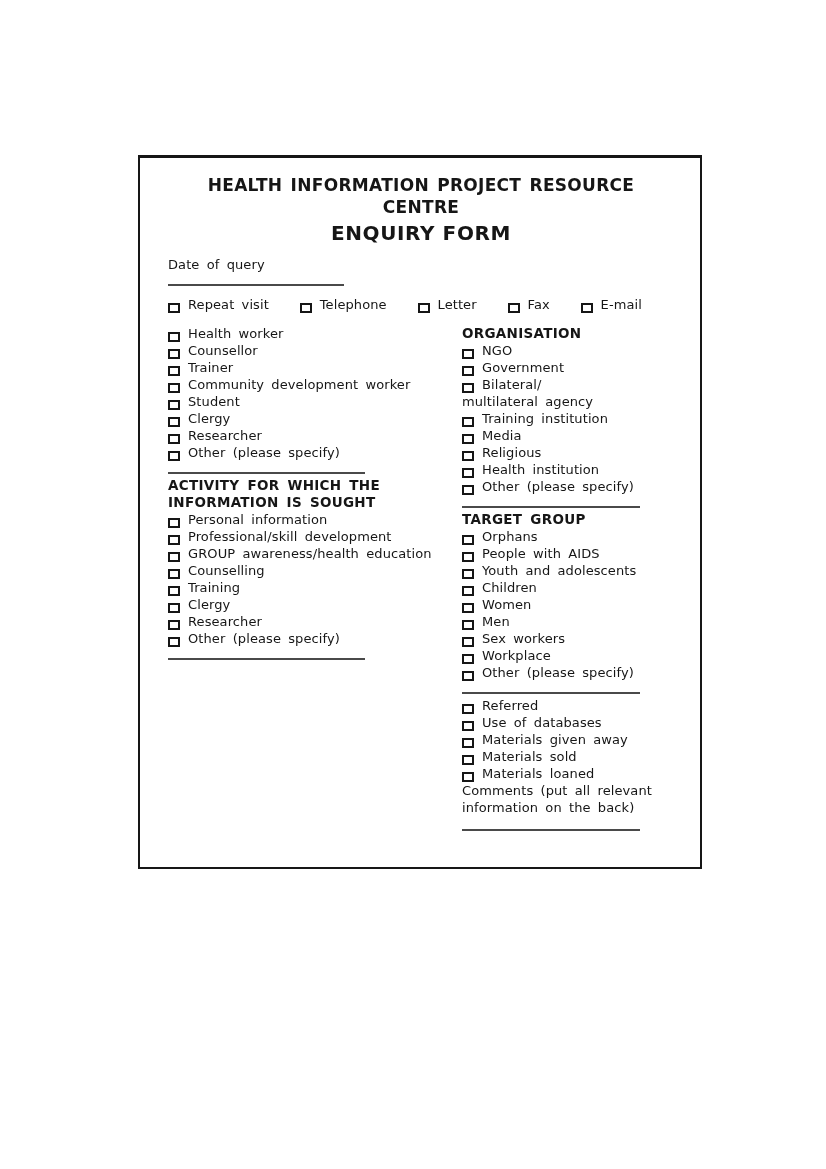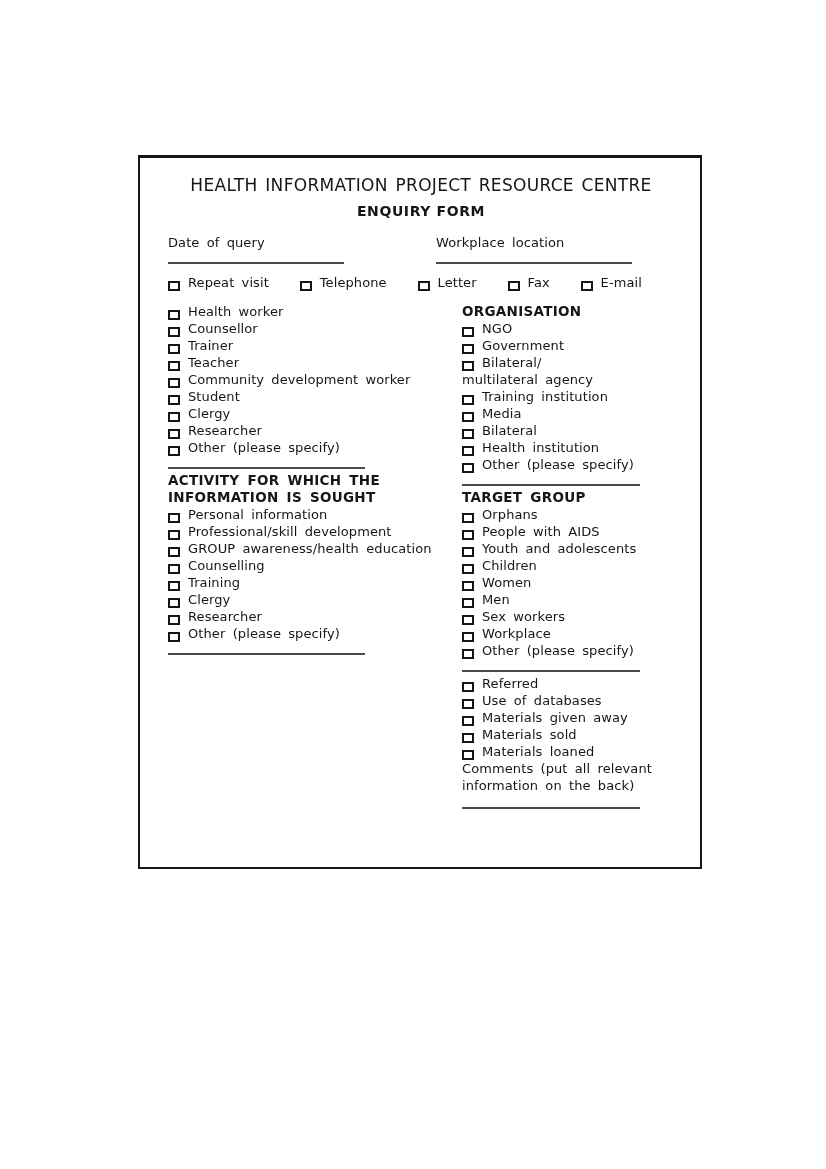--- a/index.html
+++ b/index.html
@@ -12,25 +12,25 @@
   .form-box {
     position: absolute; left: 138px; top: 155px;
     width: 564px; height: 714px;
     border: 2px solid #161616;
     border-top-width: 3px;
     padding: 16px 26px 0 28px;
     overflow: hidden;
     background: #ffffff;
   }
   .title {
-    text-align: center; font-weight: normal; font-size: 17px;
+    text-align: center; font-weight: bold; font-size: 17px;
     line-height: 22px; letter-spacing: 0.3px; word-spacing: 2px;
   }
   .subtitle {
-    text-align: center; font-weight: bold; font-size: 14px;
+    text-align: center; font-weight: bold; font-size: 20px;
     line-height: 20px; margin-top: 5px; letter-spacing: 0.6px;
   }
   .field-row { display: flex; margin-top: 13px; }
   .field-left  { width: 268px; }
   .field-right { flex: 1; }
   .label, .check-label, .check-wrap, .comments {
     font-size: 13px; line-height: 17px; word-spacing: 3px; letter-spacing: 0.1px;
   }
   .field-line {
     border-bottom: 2px solid #4a4a4a; margin-top: 11px;
@@ -73,24 +73,20 @@
 <div class="form-box">
 
   <div class="title">HEALTH INFORMATION PROJECT RESOURCE CENTRE</div>
   <div class="subtitle">ENQUIRY FORM</div>
 
   <div class="field-row">
     <div class="field-left">
       <div class="label">Date of query</div>
       <div class="field-line"></div>
     </div>
-    <div class="field-right">
-      <div class="label">Workplace location</div>
-      <div class="field-line"></div>
-    </div>
   </div>
 
   <div class="contact-row">
       <div class="check-item">
         <span class="checkbox"></span>
         <span class="check-label">Repeat visit</span>
       </div>
       <div class="check-item">
         <span class="checkbox"></span>
         <span class="check-label">Telephone</span>
@@ -118,24 +114,20 @@
               <span class="checkbox"></span>
               <span class="check-label">Health worker</span>
             </div>
             <div class="check-item">
               <span class="checkbox"></span>
               <span class="check-label">Counsellor</span>
             </div>
             <div class="check-item">
               <span class="checkbox"></span>
               <span class="check-label">Trainer</span>
-            </div>
-            <div class="check-item">
-              <span class="checkbox"></span>
-              <span class="check-label">Teacher</span>
             </div>
             <div class="check-item">
               <span class="checkbox"></span>
               <span class="check-label">Community development worker</span>
             </div>
             <div class="check-item">
               <span class="checkbox"></span>
               <span class="check-label">Student</span>
             </div>
             <div class="check-item">
@@ -216,21 +208,21 @@
             <div class="check-item">
               <span class="checkbox"></span>
               <span class="check-label">Training institution</span>
             </div>
             <div class="check-item">
               <span class="checkbox"></span>
               <span class="check-label">Media</span>
             </div>
             <div class="check-item">
               <span class="checkbox"></span>
-              <span class="check-label">Bilateral</span>
+              <span class="check-label">Religious</span>
             </div>
             <div class="check-item">
               <span class="checkbox"></span>
               <span class="check-label">Health institution</span>
             </div>
             <div class="check-item">
               <span class="checkbox"></span>
               <span class="check-label">Other (please specify)</span>
             </div>
           </div>

